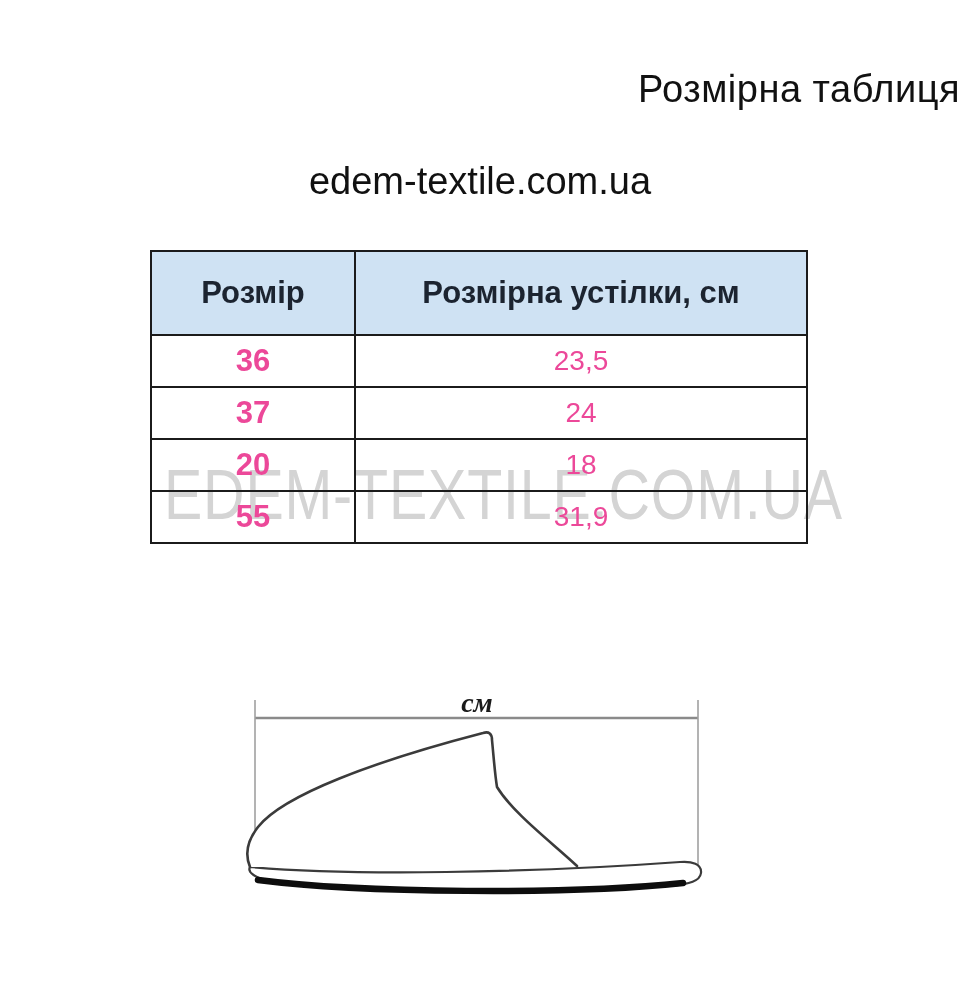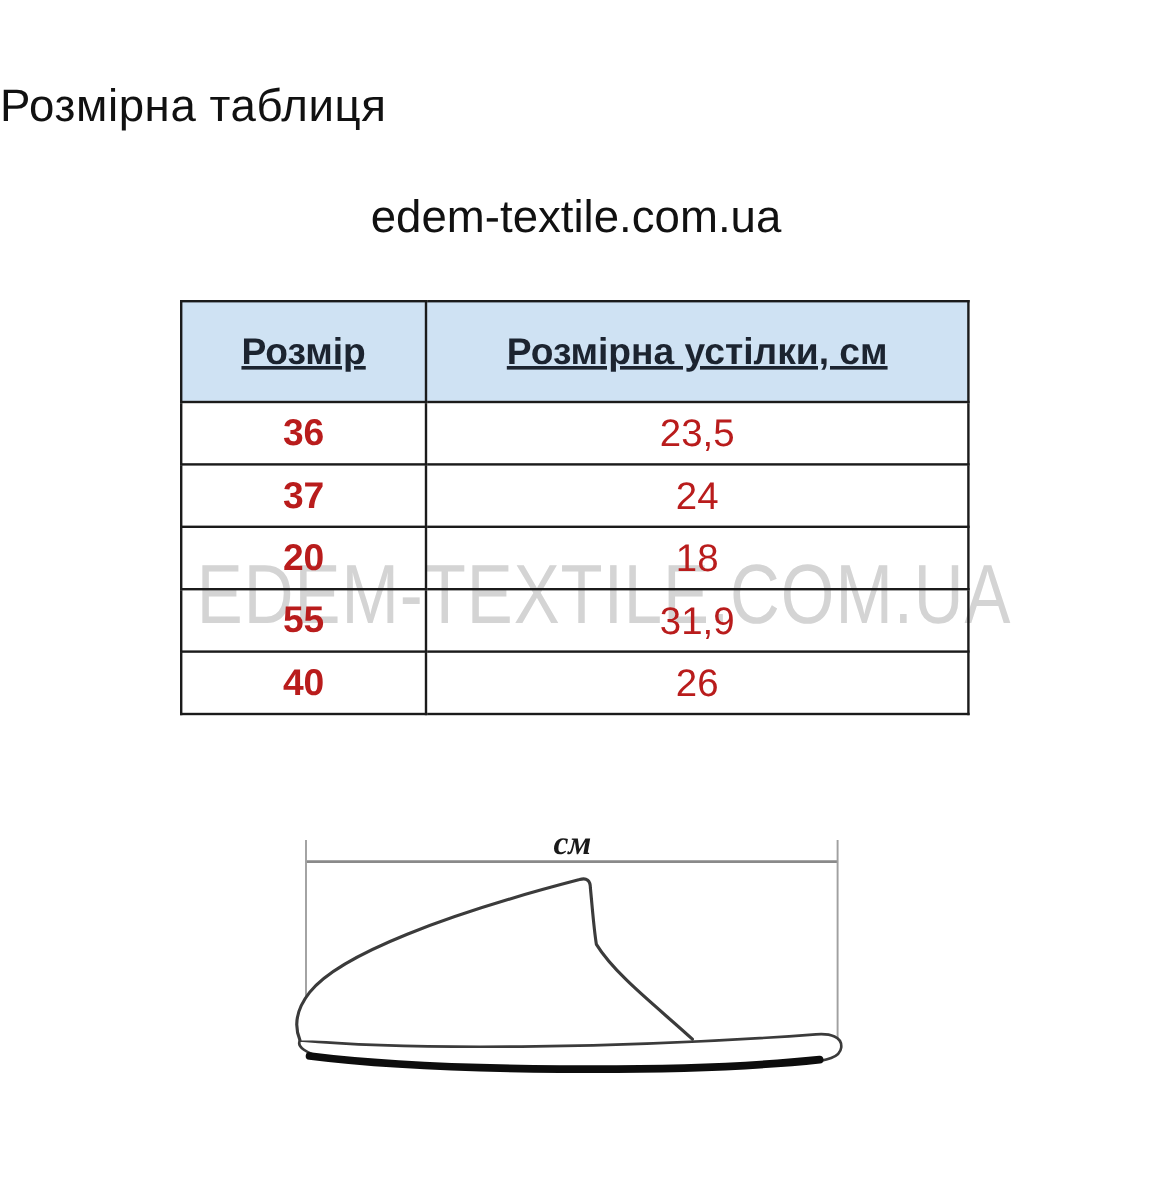--- a/index.html
+++ b/index.html
@@ -5,21 +5,21 @@
   * { margin: 0; padding: 0; box-sizing: border-box; }
   html, body {
     width: 960px; height: 1000px;
     background: #ffffff;
     font-family: "Liberation Sans", sans-serif;
     position: relative;
     overflow: hidden;
   }
   .page-title {
     position: absolute; top: 68px; left: 0; width: 960px;
-    text-align: left;
+    text-align: right;
     font-size: 38px; font-weight: 400; color: #111111;
     letter-spacing: 0.5px;
   }
   .site-url {
     position: absolute; top: 160px; left: 0; width: 960px;
     text-align: center;
     font-size: 38px; font-weight: 400; color: #111111;
   }
   .watermark {
     position: absolute; top: 455px; left: 164px;
@@ -47,25 +47,24 @@
     vertical-align: middle;
     background: transparent;
   }
   table.size-table col.c1 { width: 204px; }
   table.size-table thead th {
     height: 84px;
     background: #cfe2f3;
     font-size: 31px;
     font-weight: bold;
     color: #1c2430;
-    text-decoration: underline;
   }
-  table.size-table tbody td { height: 52px; color: #b91c1c; }
+  table.size-table tbody td { height: 52px; color: #ec4899; }
   td.size-cell { font-weight: bold; font-size: 31px; }
-  td.len-cell  { font-weight: 400;  font-size: 32px; }
+  td.len-cell  { font-weight: 400;  font-size: 28px; }
   .diagram-svg {
     position: absolute; left: 225px; top: 683px;
     width: 510px; height: 240px;
     z-index: 1;
   }
   .cm-label {
     font-family: "Liberation Serif", serif;
     font-style: italic;
     font-weight: 600;
     font-size: 28px;
@@ -102,24 +101,20 @@
         <td class="len-cell">24</td>
       </tr>
       <tr>
         <td class="size-cell">20</td>
         <td class="len-cell">18</td>
       </tr>
       <tr>
         <td class="size-cell">55</td>
         <td class="len-cell">31,9</td>
       </tr>
-      <tr>
-        <td class="size-cell">40</td>
-        <td class="len-cell">26</td>
-      </tr>
     </tbody>
   </table>
 </div>
 
 <svg class="diagram-svg" viewBox="0 0 510 240" xmlns="http://www.w3.org/2000/svg">
 
   <text class="cm-label" x="252" y="29" text-anchor="middle">см</text>
 
   <line x1="30" y1="35" x2="473" y2="35" stroke="#8a8a8a" stroke-width="2.4"></line>
 

